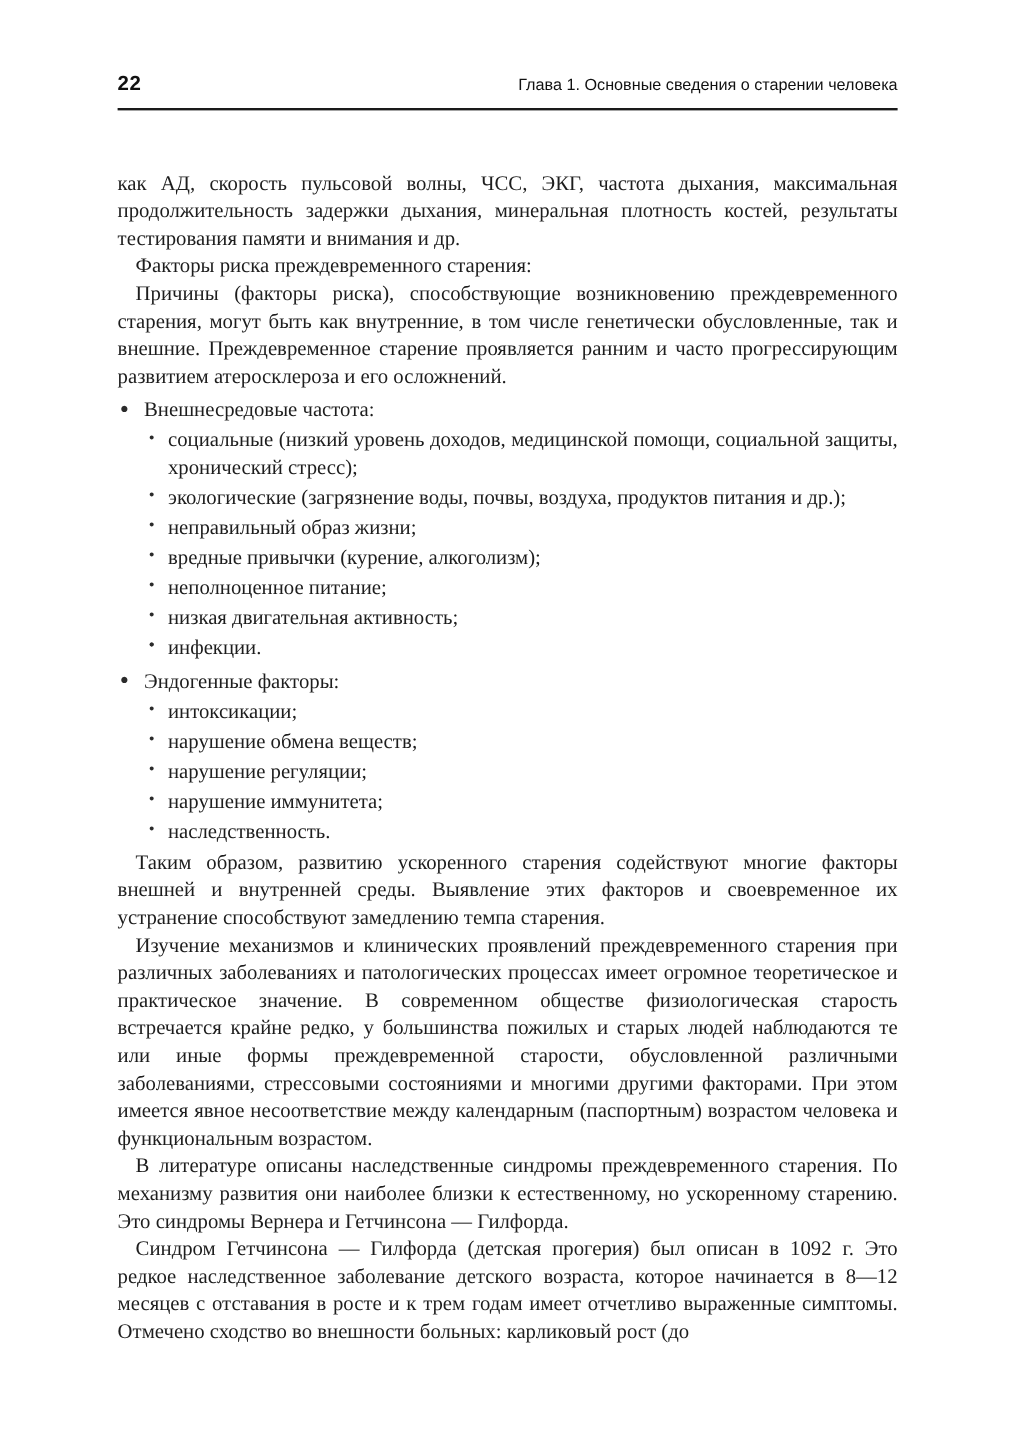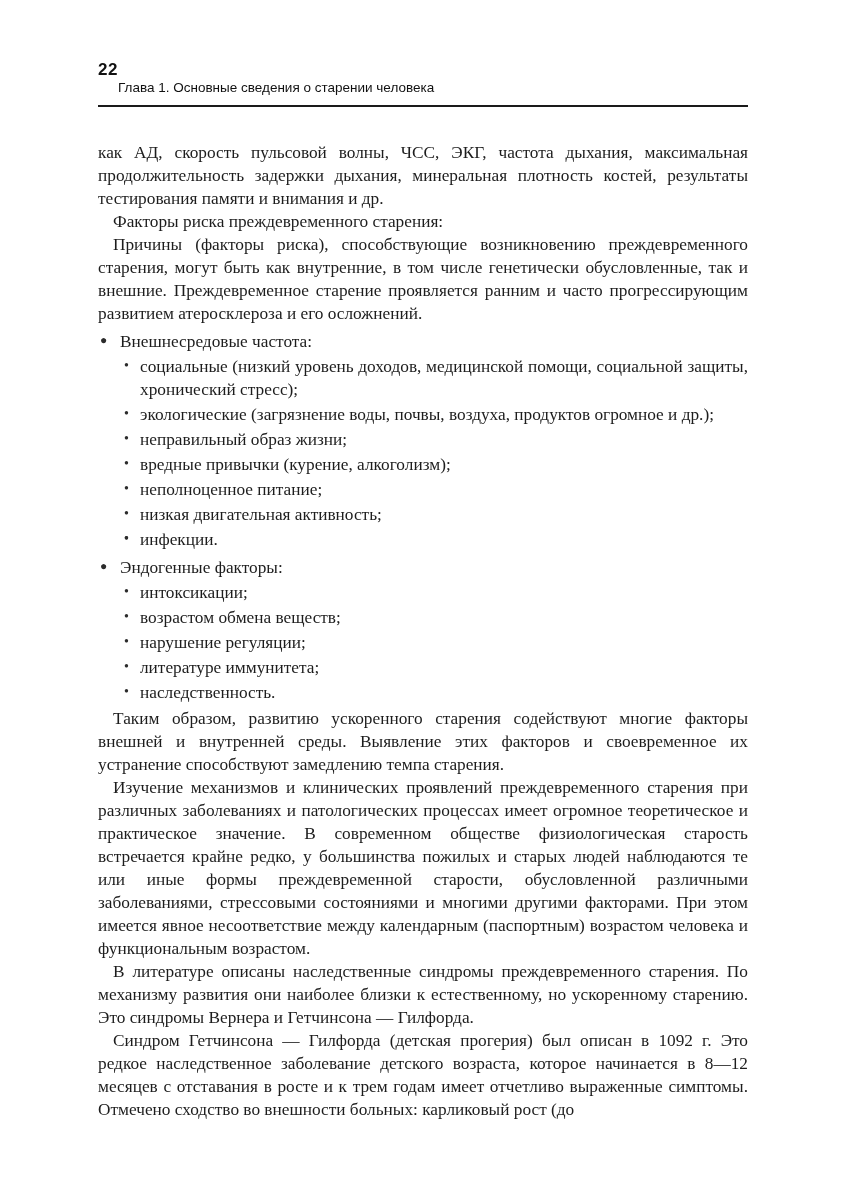--- a/index.html
+++ b/index.html
@@ -18,21 +18,20 @@
   .header {
     position: absolute;
     left: 98px; top: 60px;
     width: 650px;
     display: flex;
     justify-content: space-between;
     align-items: baseline;
     border-bottom: 2px solid #1a1a1a;
     padding-bottom: 10px;
     font-family: "Liberation Sans", "DejaVu Sans", sans-serif;
-    flex-direction: column;
   }
   .page-number {
     font-size: 17px;
     font-weight: bold;
     letter-spacing: 0.5px;
     color: #111;
   }
   .chapter-title {
     font-size: 13.5px;
     color: #111;
@@ -99,21 +98,21 @@
       <div class="o-item">
         <span class="o-bullet">●</span>
         <span>Внешнесредовые частота:</span>
       </div>
       <div class="s-item">
         <span class="s-bullet">•</span>
         <span>социальные (низкий уровень доходов, медицинской помощи, социальной защиты, хронический стресс);</span>
       </div>
       <div class="s-item">
         <span class="s-bullet">•</span>
-        <span>экологические (загрязнение воды, почвы, воздуха, продуктов огромное и др.);</span>
+        <span>экологические (загрязнение воды, почвы, воздуха, продуктов питания и др.);</span>
       </div>
       <div class="s-item">
         <span class="s-bullet">•</span>
         <span>неправильный образ жизни;</span>
       </div>
       <div class="s-item">
         <span class="s-bullet">•</span>
         <span>вредные привычки (курение, алкоголизм);</span>
       </div>
       <div class="s-item">
@@ -137,29 +136,29 @@
       <div class="o-item">
         <span class="o-bullet">●</span>
         <span>Эндогенные факторы:</span>
       </div>
       <div class="s-item">
         <span class="s-bullet">•</span>
         <span>интоксикации;</span>
       </div>
       <div class="s-item">
         <span class="s-bullet">•</span>
-        <span>возрастом обмена веществ;</span>
+        <span>нарушение обмена веществ;</span>
       </div>
       <div class="s-item">
         <span class="s-bullet">•</span>
         <span>нарушение регуляции;</span>
       </div>
       <div class="s-item">
         <span class="s-bullet">•</span>
-        <span>литературе иммунитета;</span>
+        <span>нарушение иммунитета;</span>
       </div>
       <div class="s-item">
         <span class="s-bullet">•</span>
         <span>наследственность.</span>
       </div>
     </div>
 
     <p class="para">Таким образом, развитию ускоренного старения содействуют многие факторы внешней и внутренней среды. Выявление этих факторов и своевременное их устранение способствуют замедлению темпа старения.</p>
 
     <p class="para">Изучение механизмов и клинических проявлений преждевременного старения при различных заболеваниях и патологических процессах имеет огромное теоретическое и практическое значение. В современном обществе физиологическая старость встречается крайне редко, у большинства пожилых и старых людей наблюдаются те или иные формы преждевременной старости, обусловленной различными заболеваниями, стрессовыми состояниями и многими другими факторами. При этом имеется явное несоответствие между календарным (паспортным) возрастом человека и функциональным возрастом.</p>

